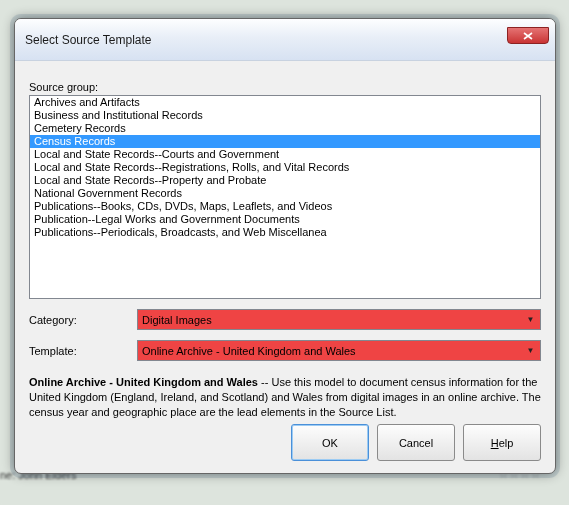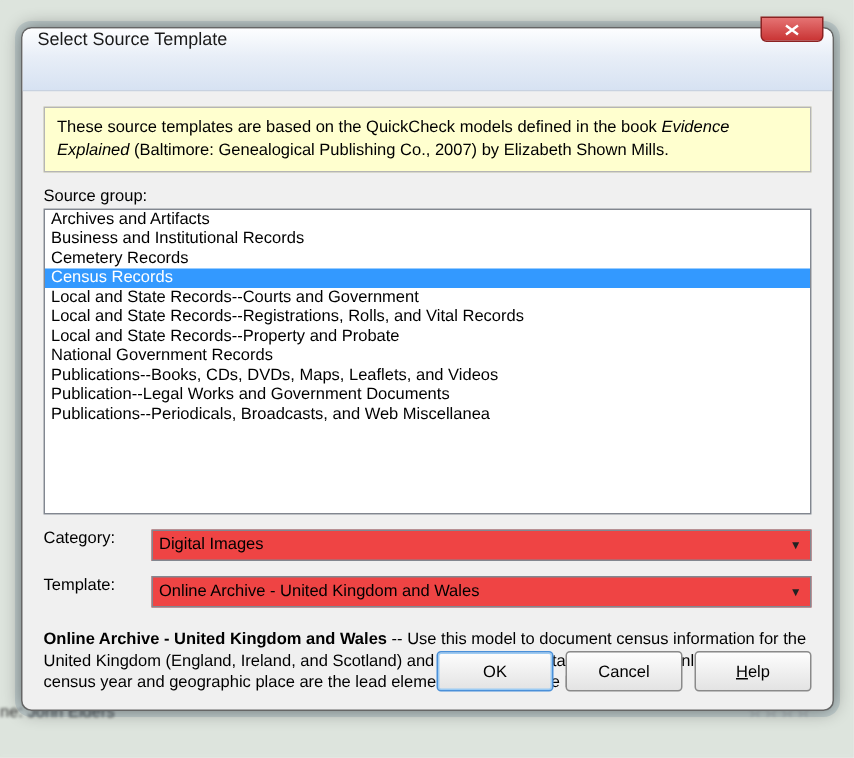--- a/index.html
+++ b/index.html
@@ -43,21 +43,21 @@
     border: 1px solid #666;
     border-radius: 7px;
     box-shadow: 0 0 12px rgba(0,0,0,0.45), 0 0 0 4px rgba(100,130,160,0.22);
   }
   .titlebar {
     height: 42px;
     background: linear-gradient(#FDFEFF, #E8EEF7 45%, #D7E2F2);
     border-bottom: 1px solid #C8D2E0;
     border-radius: 6px 6px 0 0;
     display: flex;
-    align-items: flex-start;
+    align-items: center;
     padding: 0 6px 0 10px;
   }
   .titlebar .title {
     flex: 1;
     color: #1b1b1b;
     font-size: 12px;
   }
   .close-btn {
     width: 42px;
     height: 17px;
@@ -103,22 +103,23 @@
     height: 13px;
     white-space: nowrap;
     cursor: default;
   }
   .listbox .item.selected {
     background: #3399FF;
     color: #fff;
   }
   .form-row {
     display: flex;
-    align-items: flex-start;
+    align-items: center;
     margin-top: 10px;
+    gap: 36px;
   }
   .form-row label {
     width: 72px;
   }
   .form-row .select {
     flex: 1;
     height: 21px;
     border: 1px solid #828790;
     background: #ef4444;
     display: flex;
@@ -148,21 +149,21 @@
   }
   .buttons {
     position: absolute;
     bottom: 12px;
     right: 14px;
     display: flex;
     gap: 8px;
   }
   .btn {
     width: 78px;
-    height: 27px;
+    height: 37px;
     background: linear-gradient(#FDFDFD, #E3E3E3);
     border: 1px solid #8A8A8A;
     border-radius: 3px;
     display: flex;
     align-items: center;
     justify-content: center;
     cursor: pointer;
     font-size: 11px;
   }
   .btn.default {
@@ -183,25 +184,20 @@
   <div class="titlebar">
     <div class="title">Select Source Template</div>
     <div class="close-btn">
       <svg width="10" height="8" viewBox="0 0 10 8">
         <path d="M1 1 L9 7 M9 1 L1 7" stroke="#fff" stroke-width="1.6" fill="none"></path>
       </svg>
     </div>
   </div>
 
   <div class="content">
-    <div class="info-box">
-      <span>These source templates are based on the QuickCheck models defined in the book</span>
-      <span class="italic">Evidence Explained</span>
-      <span>(Baltimore: Genealogical Publishing Co., 2007) by Elizabeth Shown Mills.</span>
-    </div>
 
     <div class="group-label">Source group:</div>
     <div class="listbox" id="listbox">
         <div class="item">Archives and Artifacts</div>
         <div class="item">Business and Institutional Records</div>
         <div class="item">Cemetery Records</div>
         <div class="item selected">Census Records</div>
         <div class="item">Local and State Records--Courts and Government</div>
         <div class="item">Local and State Records--Registrations, Rolls, and Vital Records</div>
         <div class="item">Local and State Records--Property and Probate</div>

